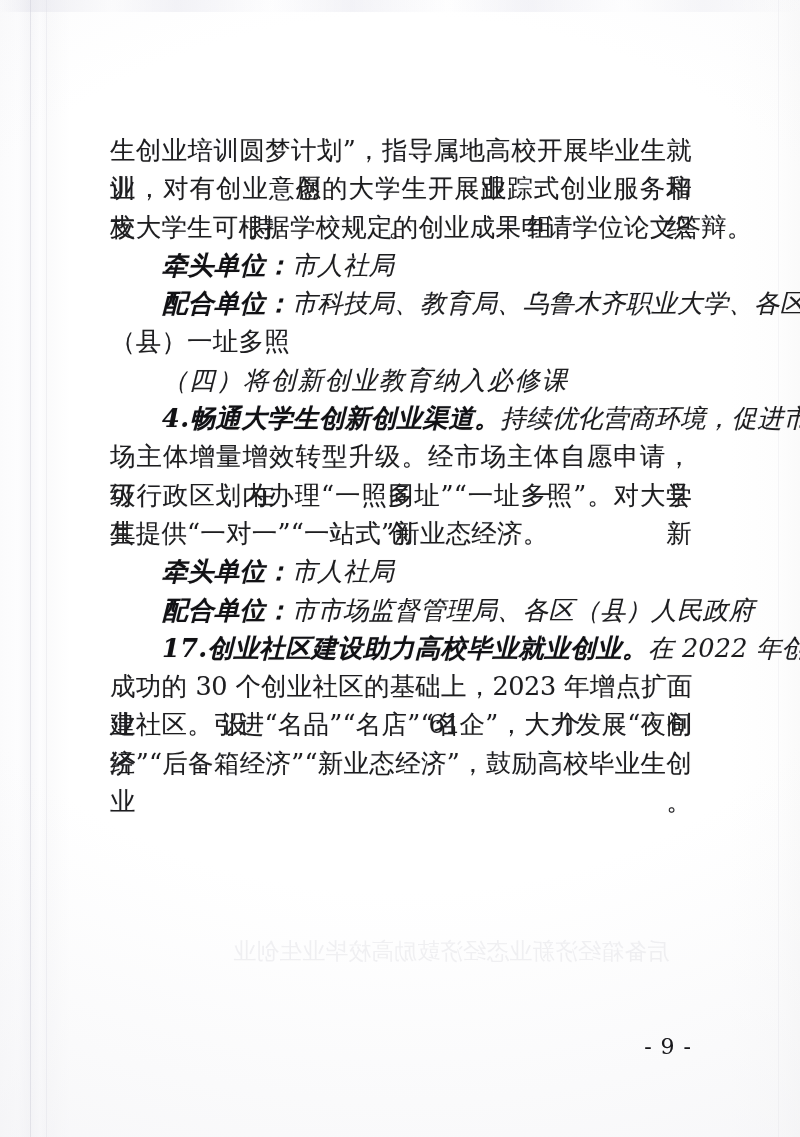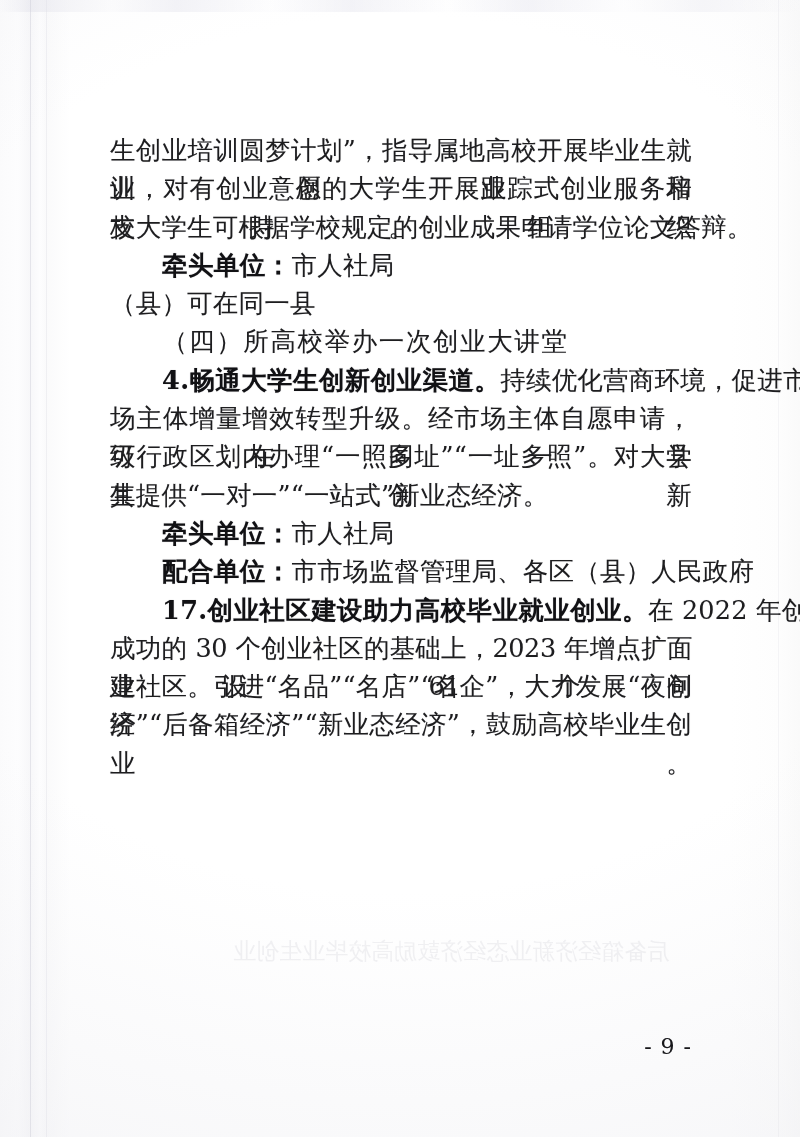--- a/index.html
+++ b/index.html
@@ -74,21 +74,21 @@
     letter-spacing: 0.2px;
     text-shadow: 0 0 0.7px rgba(60,60,70,0.30);
   }
   .line.justify {
     white-space: normal;
     text-align: justify;
     text-align-last: justify;
   }
   .line.tight { letter-spacing: -0.4px; }
   .line.loose { letter-spacing: 1.6px; }
-  .ind2 { padding-left: 52px; }
+  .ind2 { padding-left: 52px; font-style: italic; }
 
   b.hd {
     font-weight: 700;
     letter-spacing: 0.4px;
     color: #111114;
     text-shadow: 0 0 0.9px rgba(40,40,50,0.40);
   }
 
   
   .ghost {
@@ -132,24 +132,25 @@
   <div class="scan-streak s3"></div>
 
   <div class="text-body">
 
     <div class="line justify">生创业培训圆梦计划”，指导属地高校开展毕业生就业创业培</div>
     <div class="line justify">训，对有创业意愿的大学生开展跟踪式创业服务和支持。组织</div>
     <div class="line">校大学生可根据学校规定的创业成果申请学位论文答辩。</div>
 
     <div class="line ind2"><b class="hd">牵头单位：</b><span>市人社局</span></div>
 
+    <div class="line ind2"><b class="hd">配合单位：</b><span>市科技局、教育局、乌鲁木齐职业大学、各区</span></div>
 
-    <div class="line">（县）可在同一县</div>
+    <div class="line">（县）一址多照</div>
 
-    <div class="line ind2 loose">（四）所高校举办一次创业大讲堂</div>
+    <div class="line ind2 loose">（四）将创新创业教育纳入必修课</div>
 
     <div class="line ind2"><b class="hd">4.畅通大学生创新创业渠道。</b><span>持续优化营商环境，促进市</span></div>
 
     <div class="line justify">场主体增量增效转型升级。经市场主体自愿申请，可在同一县</div>
     <div class="line justify">级行政区划内办理“一照多址”“一址多照”。对大学生创新</div>
     <div class="line">其提供“一对一”“一站式”新业态经济。</div>
 
     <div class="line ind2"><b class="hd">牵头单位：</b><span>市人社局</span></div>
 
     <div class="line ind2"><b class="hd">配合单位：</b><span>市市场监督管理局、各区（县）人民政府</span></div>

